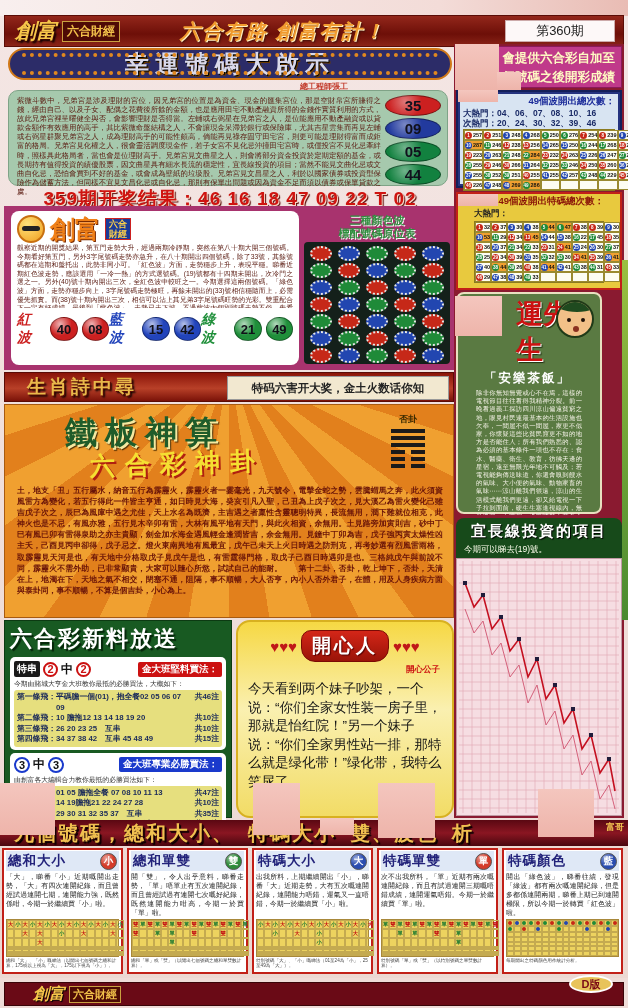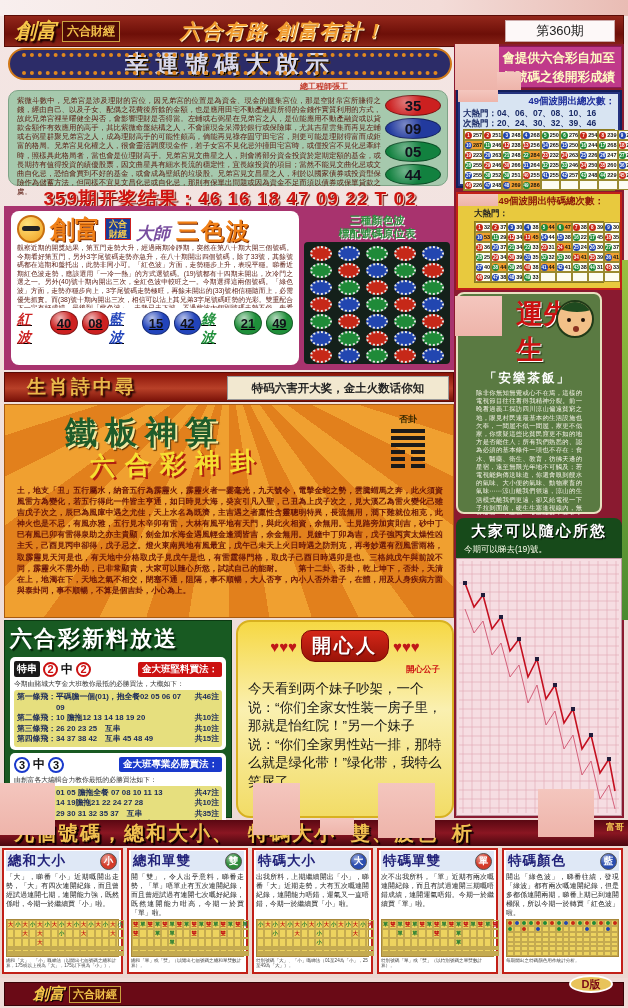--- a/index.html
+++ b/index.html
@@ -47,21 +47,21 @@
        border:2px solid #c87010;position:relative;}
   .sun::after{content:"";position:absolute;left:3px;top:9px;width:18px;height:5px;background:#222;border-radius:3px;}
   .cflogo{font-size:25px;font-weight:900;color:#f08018;text-shadow:1px 1px 0 #7a2a00;}
   .cfbadge{display:flex;flex-direction:column;font-size:9px;font-weight:bold;color:#ffd24a;
            background:#1a3a99;border:1px solid #cc2020;padding:0 3px;line-height:10px;justify-content:flex-end;}
   .masterrow{height:26px;display:flex;align-items:baseline;gap:6px;}
   .master{font-size:17px;font-weight:900;font-style:italic;color:#7a4fa0;}
   .sanse{font-size:23px;font-weight:900;color:#f08018;text-shadow:1px 1px 0 #7a2a00;letter-spacing:2px;}
   .bodyB{font-size:6.8px;line-height:8.6px;color:#5a1a10;text-align:justify;height:64px;overflow:hidden;}
   .grouprow{display:flex;align-items:center;justify-content:space-between;margin-top:3px;}
-  .grp{display:flex;align-items:flex-start;gap:4px;text-decoration:underline;}
+  .grp{display:flex;align-items:center;gap:4px;}
   .grplbl{font-weight:900;font-style:italic;font-size:14px;letter-spacing:1px;}
   .bball{width:32px;height:24px;border-radius:50%;display:flex;align-items:center;justify-content:center;
          color:#101018;font-weight:900;font-size:13px;border:1px solid rgba(0,0,0,.35);}
   .rtitleB{position:absolute;left:300px;top:8px;width:146px;text-align:center;color:#2f8f3f;
            font-weight:900;font-size:11px;line-height:13px;text-shadow:1px 1px 0 #fff;}
   .photo{position:absolute;left:300px;top:36px;width:146px;height:122px;background:#14201a;border-radius:4px;
          display:grid;grid-template-columns:repeat(5,1fr);padding:4px;gap:2px;}
   .chip{width:22px;height:15px;border-radius:50%;border:2px dotted #e8e8e8;margin:auto;}
 
   
@@ -230,24 +230,20 @@
   <div class="abs resultA">359期开奖结果：46 16 18 47 09 22 T 02</div>
 
   <div class="abs secB">
     <div class="panelB">
       <div class="logorow">
         <span class="sun"></span>
         <span class="cflogo">創富</span>
         <span class="cfbadge">
           <span>六合</span>
           <span>財經</span>
-        </span>
-        <span class="masterrow">
-          <span class="master">大師</span>
-          <span class="sanse">三色波</span>
         </span>
       </div>
       <div class="bodyB">觀察近期的開獎結果，第五門走勢大升，經過兩期冷靜期，突然在第八十期大開三個號碼。今期看好第五門，另外3字尾號碼走勢亦急升，在八十期開出四個號碼，除了33號，其餘號碼都在這期和盤托出，此勢非同小可。「紅色波」方面，走勢穩步上升，表現平穩。睇番近期紅色波走勢，應該選用「一冷一熱」的方式選號碼。(19)號都有十四期未開出，次冷門之選之一。另外(40)號十期內開出三次，全紅色波中較旺之一。今期選擇這兩個號碼。「綠色波」方面，走勢亦穩步向上，3字尾號碼走勢極旺，再餘未開出的(33)號相信穩隨而上，必需優先抓實。而(38)號十期內開出三次，相信可以沾上其兄弟3字尾號碼旺勢的光彩。雙重配合下一定有好成績。最後到「藍色波」，走勢已走下坡，不過藍波內個別號碼走勢不俗。先看十期內的走勢，藍色波裡亦有極多熱門號碼，四個號碼均開出三次，可選兩個號碼去推旺藍色波。看好(36)號和(47)號將會不負眾望。祝大家好運！</div>
       <div class="grouprow" id="sanseba-groups">
           <div class="grp">
             <div class="grplbl" style="color: rgb(204, 32, 32);">紅 波</div>
             <div class="bball" style="background: radial-gradient(circle at 35% 28%, rgba(255, 255, 255, 0.667), transparent 50%), rgb(204, 32, 32);">40</div>
             <div class="bball" style="background: radial-gradient(circle at 35% 28%, rgba(255, 255, 255, 0.667), transparent 50%), rgb(204, 32, 32);">08</div>
           </div>
           <div class="grp">
@@ -848,21 +844,21 @@
       </div>
       <div class="jballs" id="mister-balls">
           <div class="jball" style="background: radial-gradient(circle at 35% 28%, rgba(255, 255, 255, 0.467), transparent 50%), rgb(47, 158, 68);">43</div>
           <div class="jball" style="background: radial-gradient(circle at 35% 28%, rgba(255, 255, 255, 0.467), transparent 50%), rgb(31, 61, 153);">26</div>
           <div class="jball" style="background: radial-gradient(circle at 35% 28%, rgba(255, 255, 255, 0.467), transparent 50%), rgb(31, 61, 153);">27</div>
           <div class="jball" style="background: radial-gradient(circle at 35% 28%, rgba(255, 255, 255, 0.467), transparent 50%), rgb(31, 61, 153);">47</div>
         </div>
     </div>
   </div>
 
-  <div class="abs secKh">大家可以隨心所慾</div>
+  <div class="abs secKh">宜長線投資的項目</div>
   <div class="abs secKn">今期可以睇去(19)號。</div>
   <div class="abs secKc" id="trend-chart"><svg width="164" height="256" xmlns="http://www.w3.org/2000/svg">
         <line x1="6" y1="2" x2="6" y2="254" stroke="#e0a4b2" stroke-width="0.6"></line>
         <line x1="15" y1="2" x2="15" y2="254" stroke="#e0a4b2" stroke-width="0.6"></line>
         <line x1="24" y1="2" x2="24" y2="254" stroke="#e0a4b2" stroke-width="0.6"></line>
         <line x1="33" y1="2" x2="33" y2="254" stroke="#e0a4b2" stroke-width="0.6"></line>
         <line x1="42" y1="2" x2="42" y2="254" stroke="#e0a4b2" stroke-width="0.6"></line>
         <line x1="51" y1="2" x2="51" y2="254" stroke="#e0a4b2" stroke-width="0.6"></line>
         <line x1="60" y1="2" x2="60" y2="254" stroke="#e0a4b2" stroke-width="0.6"></line>
         <line x1="69" y1="2" x2="69" y2="254" stroke="#e0a4b2" stroke-width="0.6"></line>

